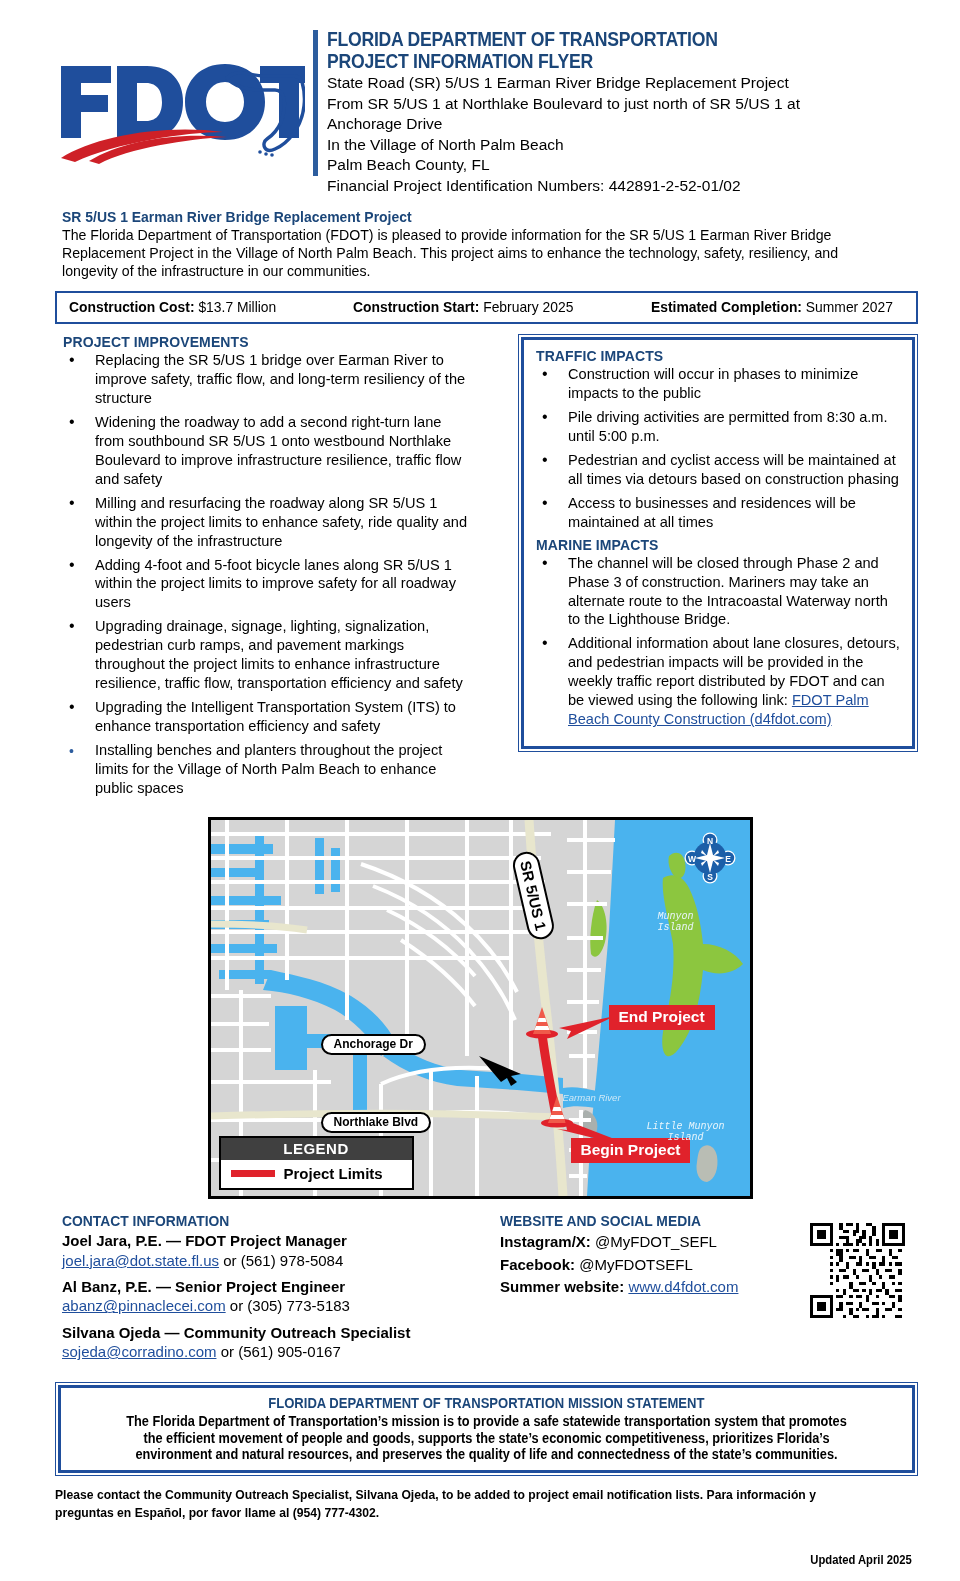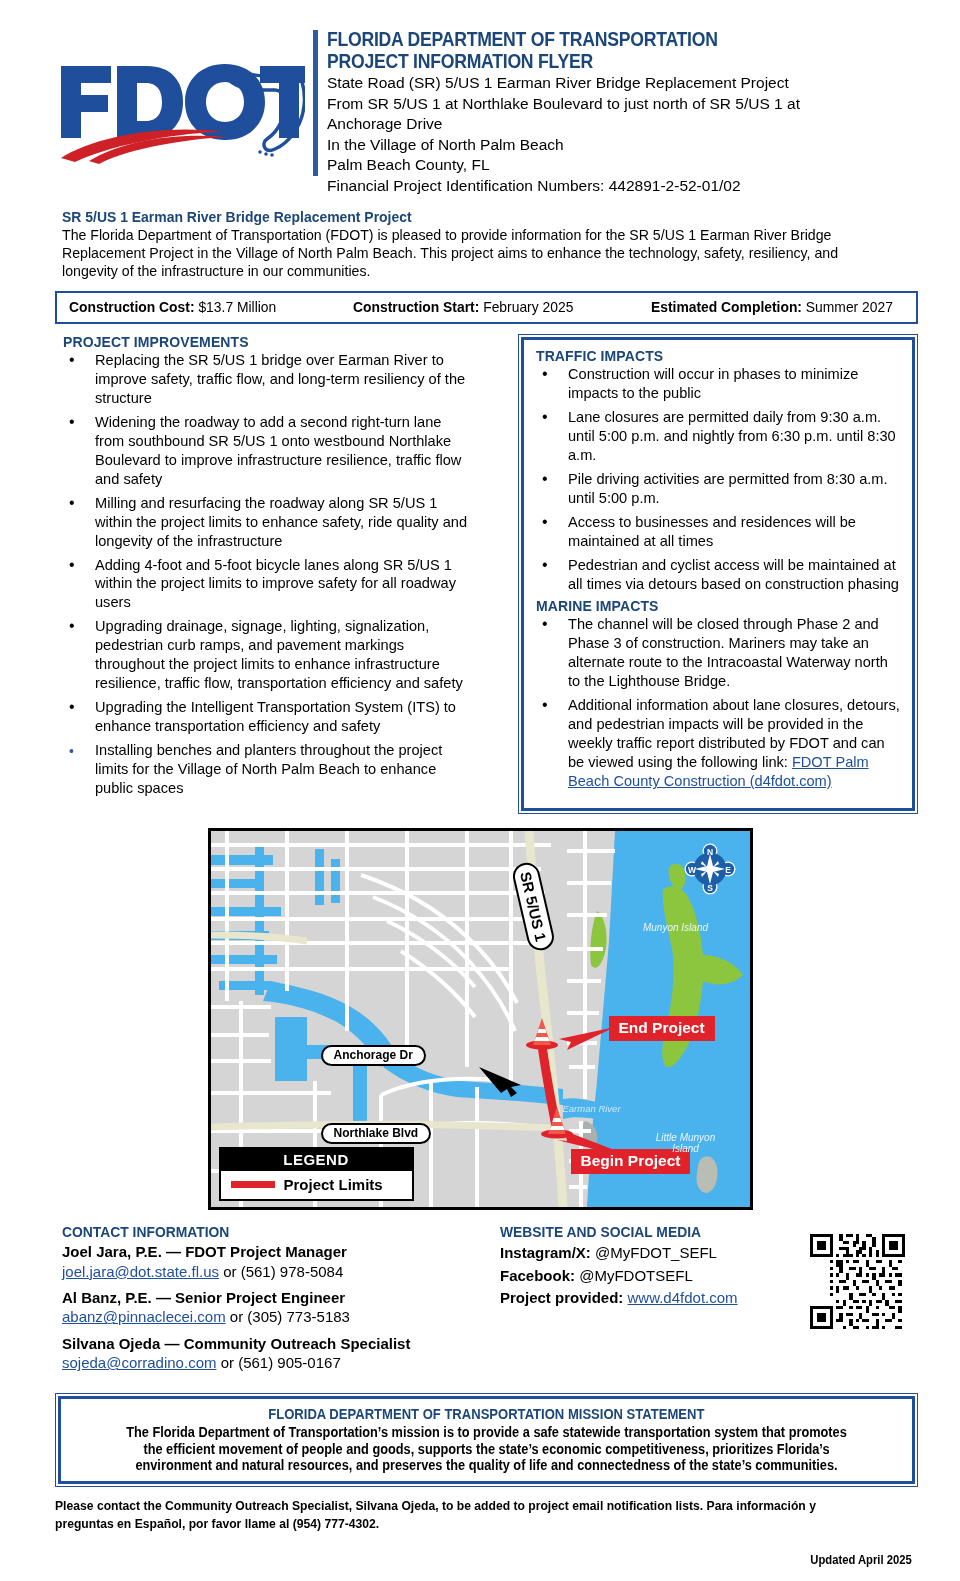--- a/index.html
+++ b/index.html
@@ -78,27 +78,27 @@
   .redbox {
     position:absolute; background:#e0222b; color:#fff; font-weight:bold; font-size:15.5px;
     padding:3px 10px 4px 10px; white-space:nowrap;
   }
   .sr-shield {
     position:absolute; background:#fff; border:2.5px solid #000; border-radius:14px;
     font-weight:bold; font-size:15px; padding:3px 7px; white-space:nowrap;
     transform: rotate(77deg);
   }
   .legend { position:absolute; left:8px; bottom:6px; width:195px; border:2px solid #000; background:#fff; }
-  .legend-head { background:#000000; color:#fff; text-align:center; font-weight:bold; font-size:15px; padding:2px 0 3px 0; letter-spacing:0.5px; }
+  .legend-head { background:#404040; color:#fff; text-align:center; font-weight:bold; font-size:15px; padding:2px 0 3px 0; letter-spacing:0.5px; }
   .legend-row { display:flex; align-items:center; gap:9px; padding:5px 8px 6px 10px; }
   .legend-swatch { width:44px; height:7px; background:#e0222b; flex:0 0 44px; }
   .legend-label { font-weight:bold; font-size:15px; }
   .map-note { position:absolute; color:#8fd3f5; font-style:italic; font-size:9.5px; white-space:nowrap; }
   .map-note.dark { color:#cfe9f7; }
-  .island-label { position:absolute; color:#eaf6fc; font-style:italic; font-size:10px; text-align:center; line-height:1.05; }
+  .island-label { position:absolute; color:#eaf6fc; font-style:italic; font-size:10px; text-align:center; line-height:1.05;font-family:Liberation Mono, monospace; }
 
   
   .contact-row { display:flex; padding: 14px 40px 0 62px; align-items:flex-start; }
   .contact-col { width:430px; flex:0 0 430px; }
   .social-col { flex:1; padding-left:8px; }
   .qr-col { width:110px; flex:0 0 110px; padding-top:10px; }
   .c-head { color:#1b4679; font-weight:bold; font-size:14.6px; margin-bottom:2px;
             transform:scaleX(0.95); transform-origin:left center; }
   .c-name { font-weight:bold; font-size:15px; line-height:1.3; }
   .c-line { font-size:15px; line-height:1.35; margin-bottom:6px; }
@@ -212,24 +212,23 @@
         <li>Upgrading the Intelligent Transportation System (ITS) to enhance transportation efficiency and safety</li>
         <li class="blue-dot">Installing benches and planters throughout the project limits for the Village of North Palm Beach to enhance public spaces</li>
       </ul>
     </div>
 
     <div class="col-right">
       <div class="col-right-inner">
         <div class="sec-head">TRAFFIC IMPACTS</div>
         <ul class="blist">
           <li>Construction will occur in phases to minimize impacts to the public</li>
-          <li>Lane closures are permitted daily from 9:30 a.m. until 5:00 p.m. and nightly from 6:30 p.m. until 8:30 a.m.</li>
           <li>Pile driving activities are permitted from 8:30 a.m. until 5:00 p.m.</li>
+          <li>Pedestrian and cyclist access will be maintained at all times via detours based on construction phasing</li>
           <li>Access to businesses and residences will be maintained at all times</li>
-          <li>Pedestrian and cyclist access will be maintained at all times via detours based on construction phasing</li>
         </ul>
         <div class="sec-head" style="margin-top:4px;">MARINE IMPACTS</div>
         <ul class="blist">
           <li>The channel will be closed through Phase 2 and Phase 3 of construction. Mariners may take an alternate route to the Intracoastal Waterway north to the Lighthouse Bridge.</li>
           <li><span>Additional information about lane closures, detours, and pedestrian impacts will be provided in the weekly traffic report distributed by FDOT and can be viewed using the following link: </span><a class="lnk" href="#">FDOT Palm Beach County Construction  (d4fdot.com)</a></li>
         </ul>
       </div>
     </div>
   </div>
 
@@ -400,21 +399,21 @@
       <div class="c-line"><a class="lnk" href="#">abanz@pinnaclecei.com</a><span> or </span><span>(305) 773-5183</span></div>
 
       <div class="c-name">Silvana Ojeda — Community Outreach Specialist</div>
       <div class="c-line"><a class="lnk" href="#">sojeda@corradino.com</a><span> or </span><span>(561) 905-0167</span></div>
     </div>
 
     <div class="social-col">
       <div class="c-head">WEBSITE AND SOCIAL MEDIA</div>
       <div class="s-line"><span>Instagram/X:</span> <span style="font-weight:normal">@MyFDOT_SEFL</span></div>
       <div class="s-line"><span>Facebook:</span> <span style="font-weight:normal">@MyFDOTSEFL</span></div>
-      <div class="s-line"><span>Project provided:</span> <a class="lnk" href="#" style="font-weight:normal">www.d4fdot.com</a></div>
+      <div class="s-line"><span>Summer website:</span> <a class="lnk" href="#" style="font-weight:normal">www.d4fdot.com</a></div>
     </div>
 
     <div class="qr-col">
       <svg class="qr" viewBox="0 0 29 29" shape-rendering="crispEdges">
         <rect width="29" height="29" fill="#fff"></rect>
         <g fill="#000">
 
           <rect x="0" y="0" width="7" height="1"></rect>
             <rect x="0" y="6" width="7" height="1"></rect>
           <rect x="0" y="0" width="1" height="7"></rect>

